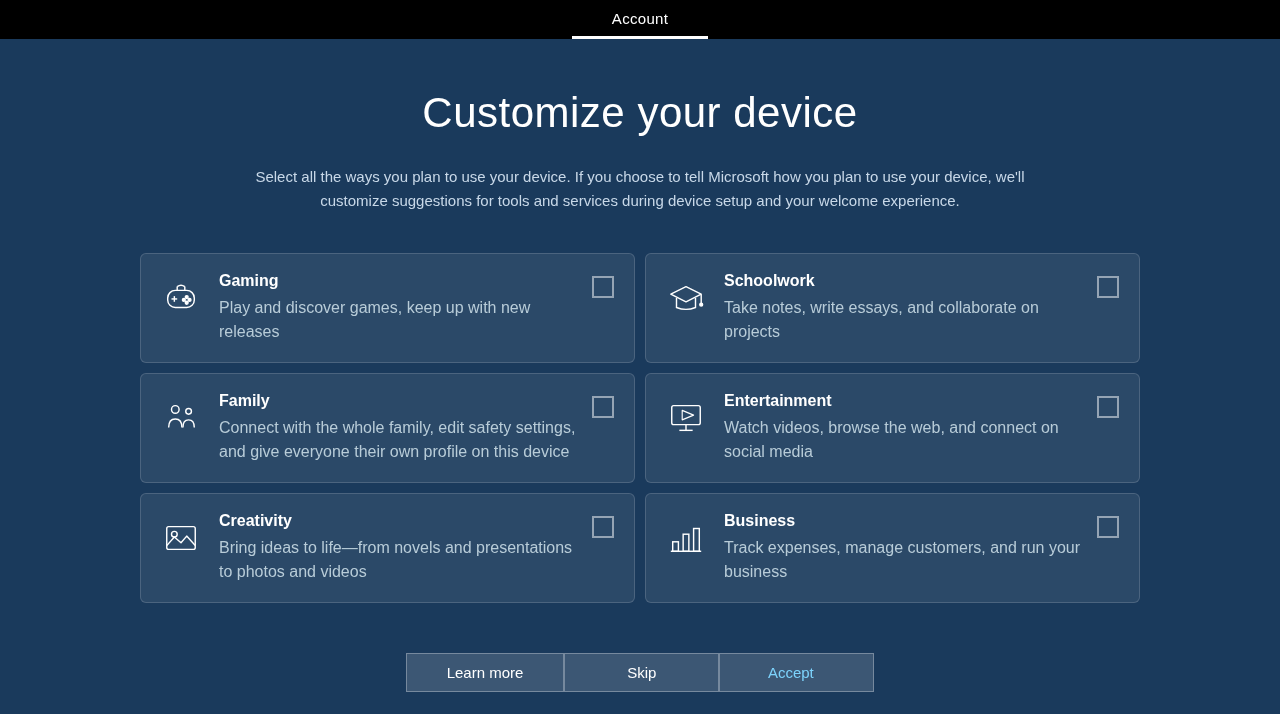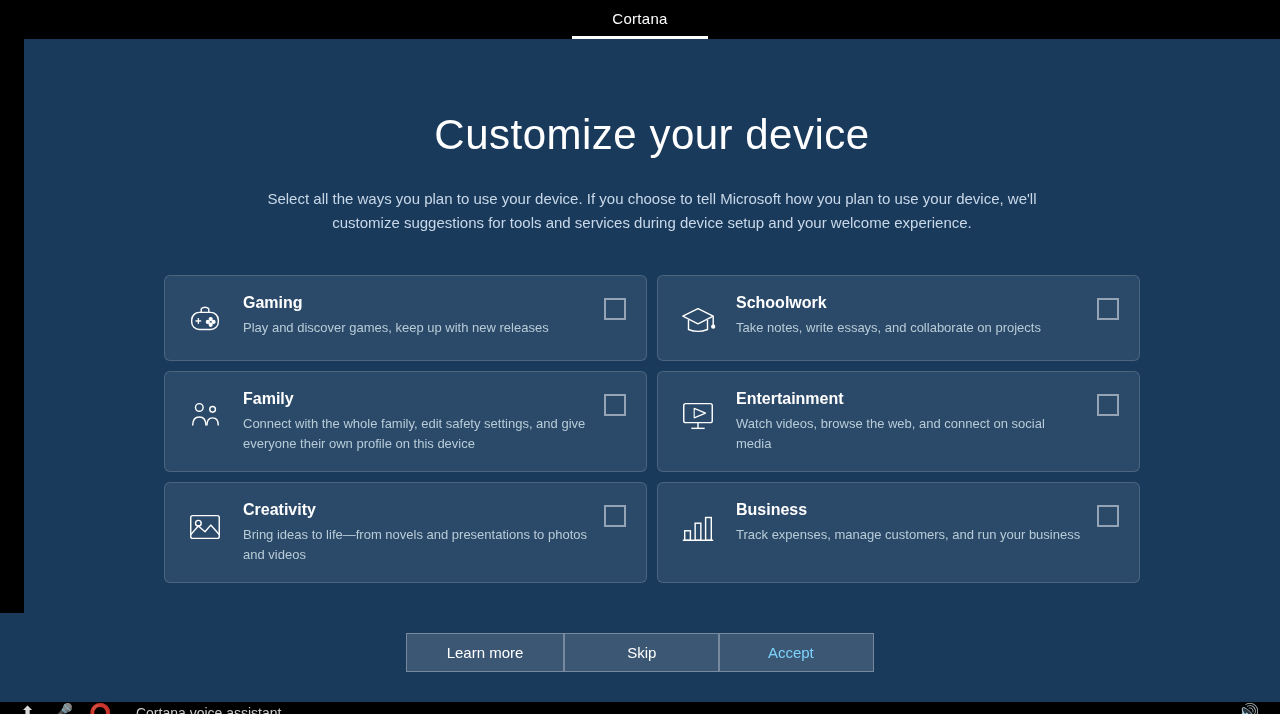--- a/index.html
+++ b/index.html
@@ -43,23 +43,22 @@
       height: 3px;
       background: #fff;
     }
 
     
     .main-container {
       flex: 1;
       background: #1a3a5c;
       display: flex;
       flex-direction: column;
-      padding: 72px 140px 30px;
+      padding: 50px 140px 30px;
       position: relative;
-      margin-left: 24px;
     }
 
     .page-title {
       text-align: center;
       color: #fff;
       font-size: 42px;
       font-weight: 300;
       margin-bottom: 28px;
       letter-spacing: 0.5px;
     }
@@ -119,21 +118,21 @@
 
     .option-title {
       color: #fff;
       font-size: 16px;
       font-weight: 600;
       margin-bottom: 6px;
     }
 
     .option-desc {
       color: #b8ccd8;
-      font-size: 13px;
+      font-size: 16px;
       line-height: 1.5;
     }
 
     .option-checkbox {
       width: 22px;
       height: 22px;
       border: 2px solid rgba(255,255,255,0.5);
       flex-shrink: 0;
       margin-top: 4px;
       background: transparent;
@@ -212,21 +211,21 @@
     .taskbar-volume {
       color: #fff;
       font-size: 18px;
     }
   </style>
 </head>
 <body>
 
 <div class="top-nav">
   <div class="nav-tab active">
-    <span>Cortana</span>
+    <span>Account</span>
   </div>
 </div>
 
 <div class="main-container">
   <h1 class="page-title">Customize your device</h1>
   <p class="page-subtitle">Select all the ways you plan to use your device. If you choose to tell Microsoft how you plan to use your device, we'll customize suggestions for tools and services during device setup and your welcome experience.</p>
 
   <div class="options-grid">
 
     <div class="option-card">

